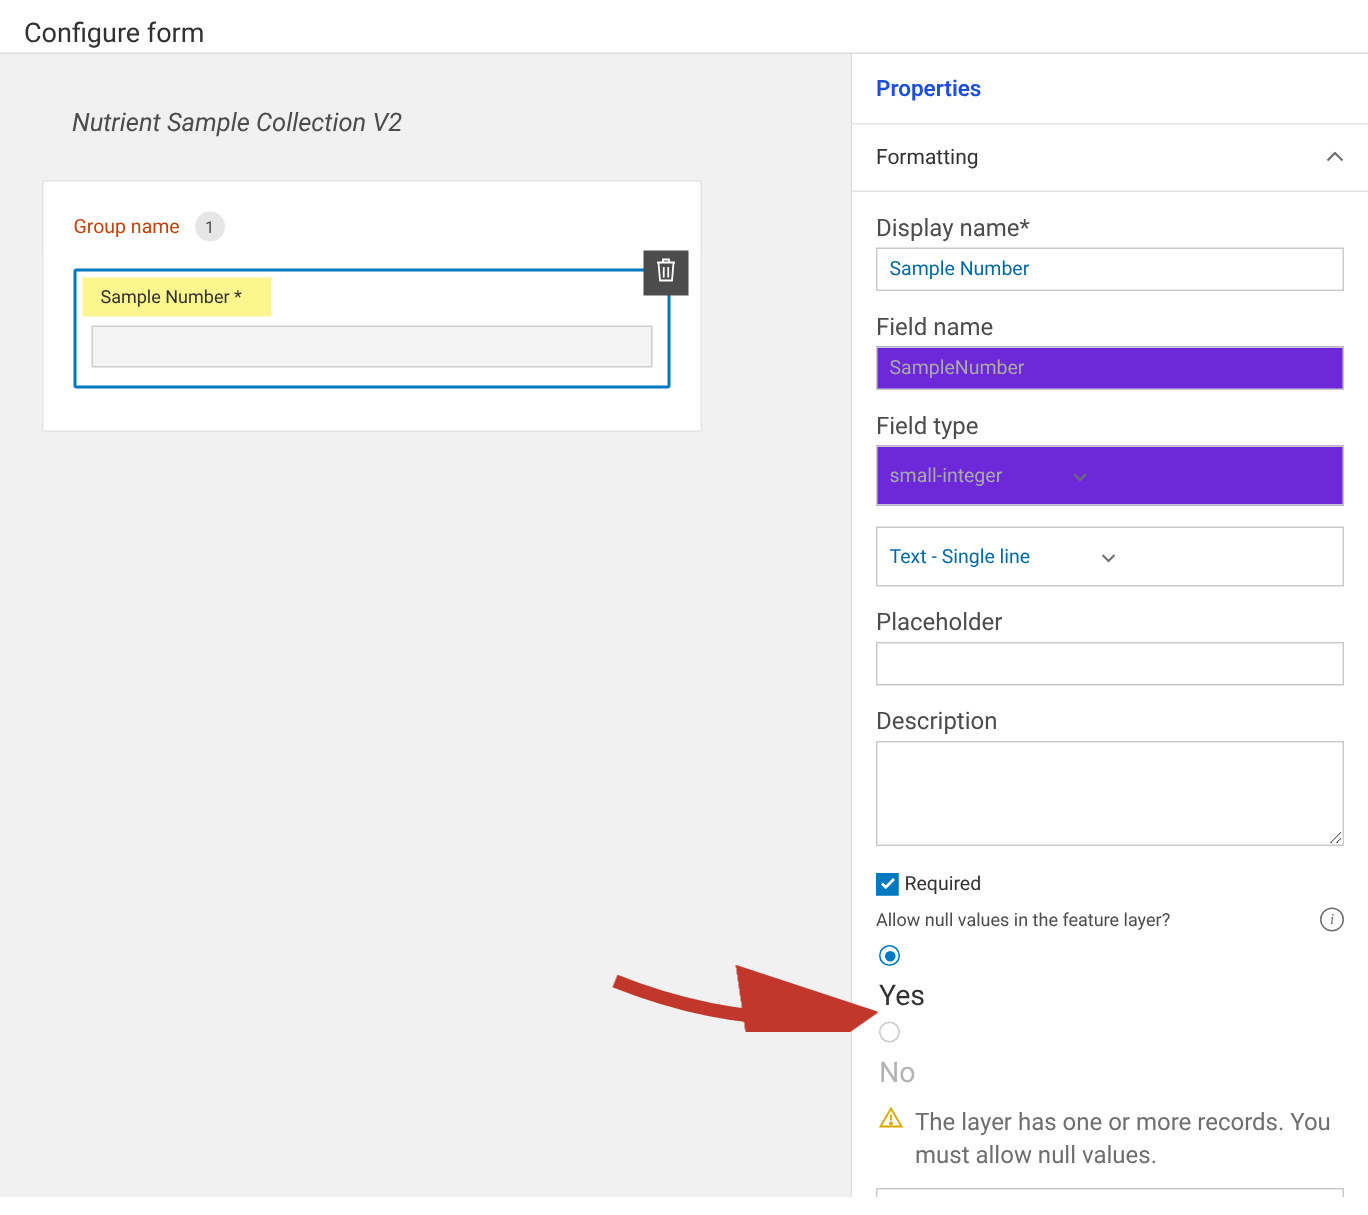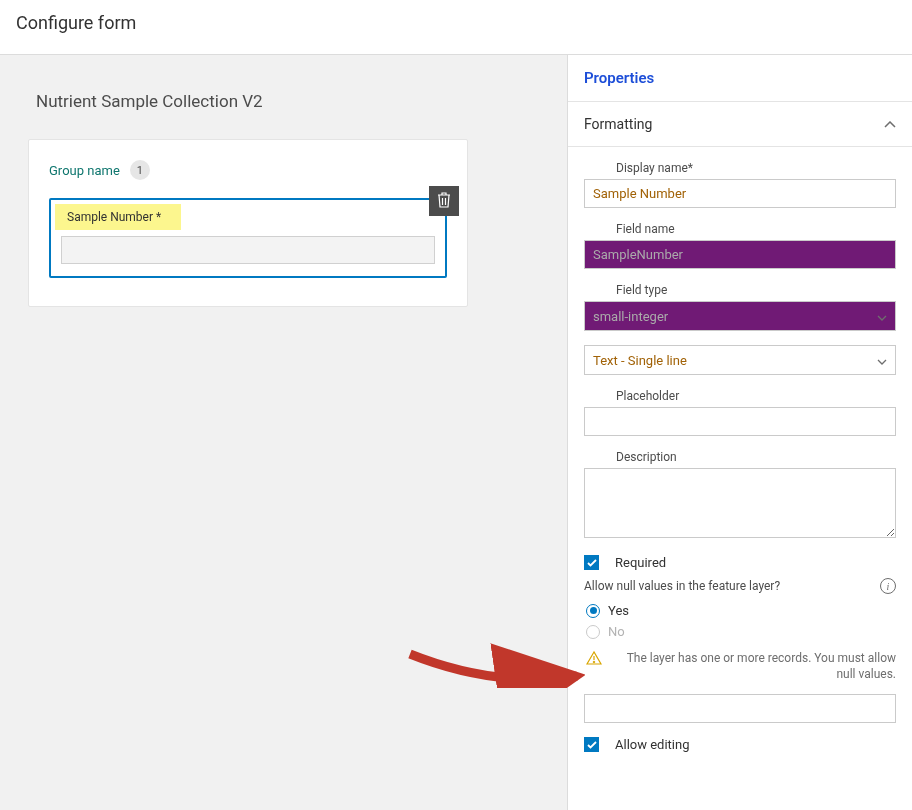--- a/index.html
+++ b/index.html
@@ -8,59 +8,60 @@
     font-family: -apple-system, BlinkMacSystemFont, "Segoe UI", Roboto, Helvetica, Arial, sans-serif;
     font-size: 13px;
     color: #323232;
     background: #fff;
     width: 912px;
     height: 810px;
     overflow: hidden;
     position: relative;
   }
   .header {
-    padding: 12px 16px 21px;
+    padding: 12px 16px 2px;
     font-size: 18px;
     font-weight: 400;
     color: #323232;
     border-bottom: 1px solid #dcdcdc;
     background: #fff;
   }
   .main-area {
     display: flex;
     height: calc(100% - 48px);
   }
   .left-panel {
     flex: 1;
     background: #f1f1f1;
     padding: 28px 28px;
     overflow: auto;
   }
   .form-title {
     font-size: 17px;
     font-weight: 400;
     color: #4c4c4c;
-    margin: 8px 0 28px 8px;
+    margin: 8px 0 28px 20px;
+    font-style: italic;
   }
   .group-card {
     background: #fff;
     border: 1px solid #e4e4e4;
     border-radius: 2px;
     padding: 20px 20px 28px;
     width: 440px;
   }
   .group-header {
     display: flex;
     align-items: center;
     gap: 10px;
     margin-bottom: 18px;
   }
   .group-name {
     font-size: 13px;
-    color: #0f766e;
+    color: #c2410c;
     font-weight: 400;
   }
   .group-count {
     display: inline-flex;
     align-items: center;
     justify-content: center;
     width: 20px;
     height: 20px;
     border-radius: 50%;
     background: #e6e6e6;
@@ -131,57 +132,56 @@
   }
   .chevron svg { stroke: #6e6e6e; fill: none; }
   .section-body {
     padding: 14px 16px 20px;
     overflow-y: auto;
     flex: 1;
   }
   .form-group { margin-bottom: 14px; }
   .form-label {
     display: block;
-    font-size: 12px;
+    font-size: 16px;
     color: #4c4c4c;
     margin-bottom: 4px;
-    margin-left: 32px;
   }
   .text-input, .select-input, .textarea-input {
     width: 100%;
     border: 1px solid #cacaca;
     padding: 6px 8px;
     font-size: 13px;
     font-family: inherit;
-    color: #a16207;
+    color: #0369a1;
     background: #fff;
   }
   .text-input[disabled], .select-input.disabled {
-    background: #701a75;
+    background: #6d28d9;
     color: #aaaaaa;
   }
   .select-input {
     position: relative;
     display: flex;
     align-items: center;
-    justify-content: space-between;
+    justify-content: flex-start;
     cursor: pointer;
-    height: 30px;
+    height: 40px;
     gap: 47px;
   }
   .select-value { font-size: 13px; }
   .select-caret svg { stroke: #6e6e6e; fill: none; }
   .textarea-input {
     height: 70px;
     resize: vertical;
   }
   .checkbox-row {
     display: flex;
     align-items: center;
-    gap: 16px;
+    gap: 4px;
     margin-bottom: 8px;
   }
   .checkbox {
     width: 15px;
     height: 15px;
     border: 1px solid #0079c1;
     background: #0079c1;
     display: flex;
     align-items: center;
     justify-content: center;
@@ -203,24 +203,24 @@
     display: inline-flex;
     align-items: center; justify-content: center;
     font-size: 10px;
     color: #6e6e6e;
     font-style: italic;
     font-family: Georgia, serif;
     cursor: pointer;
   }
   .radio-row {
     display: flex;
-    align-items: center;
     gap: 8px;
     padding: 3px 0 3px 2px;
-    font-size: 13px;
+    font-size: 19px;
+    flex-direction: column;
   }
   .radio {
     width: 14px; height: 14px;
     border: 1px solid #0079c1;
     border-radius: 50%;
     display: inline-flex;
     align-items: center; justify-content: center;
   }
   .radio.selected::after {
     content: "";
@@ -231,24 +231,23 @@
   .radio.disabled { border-color: #cacaca; cursor: default; }
   .radio-label.disabled { color: #b3b3b3; }
   .warning-row {
     display: flex;
     gap: 8px;
     align-items: flex-start;
     margin: 8px 0 12px 2px;
   }
   .warning-icon svg { stroke: #d9a600; fill: none; }
   .warning-text {
-    font-size: 12px;
+    font-size: 16px;
     color: #6e6e6e;
     line-height: 1.35;
-    text-align: right;
   }
   
   .annotation-arrow {
     position: absolute;
     left: 405px;
     top: 636px;
     width: 180px;
     height: 52px;
     pointer-events: none;
     z-index: 50;

